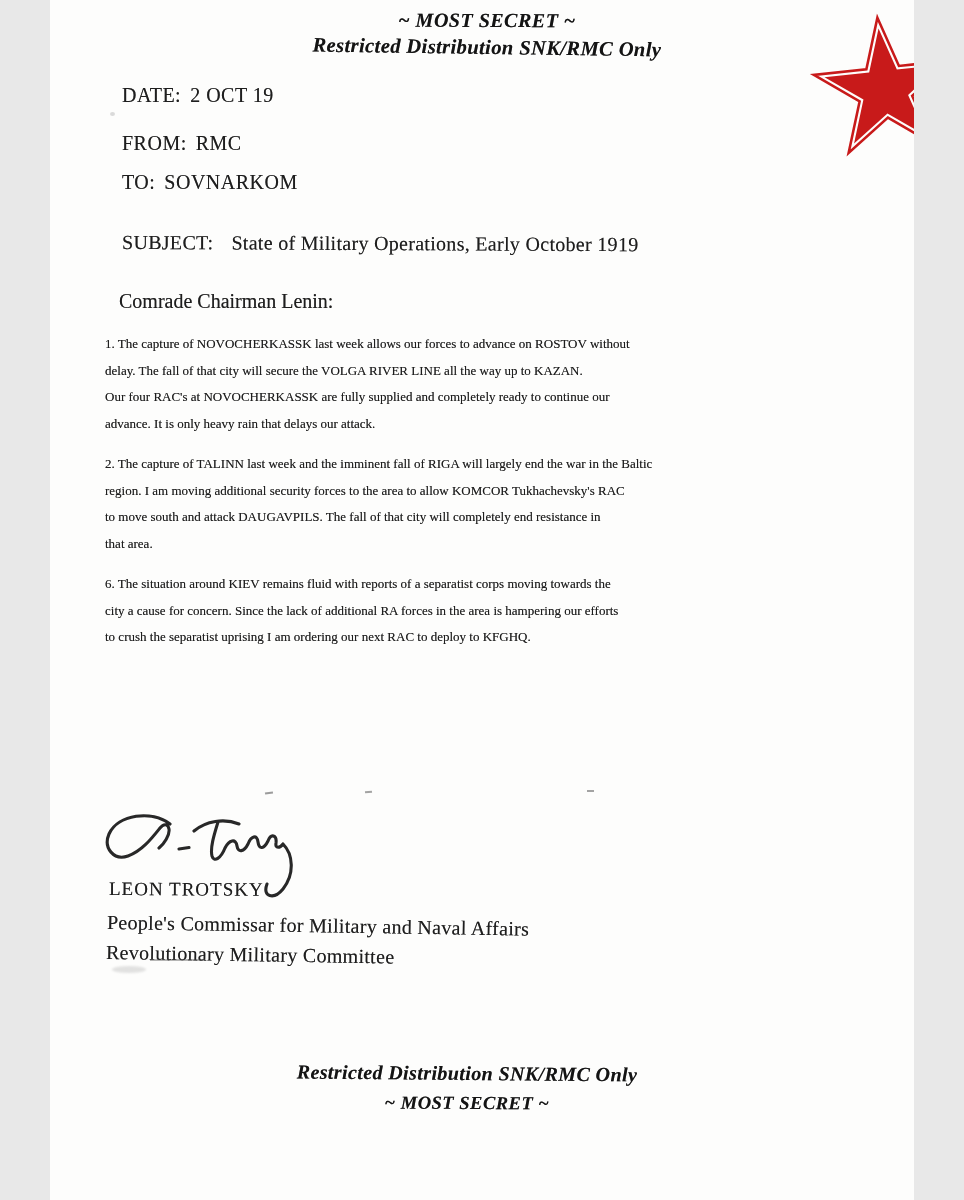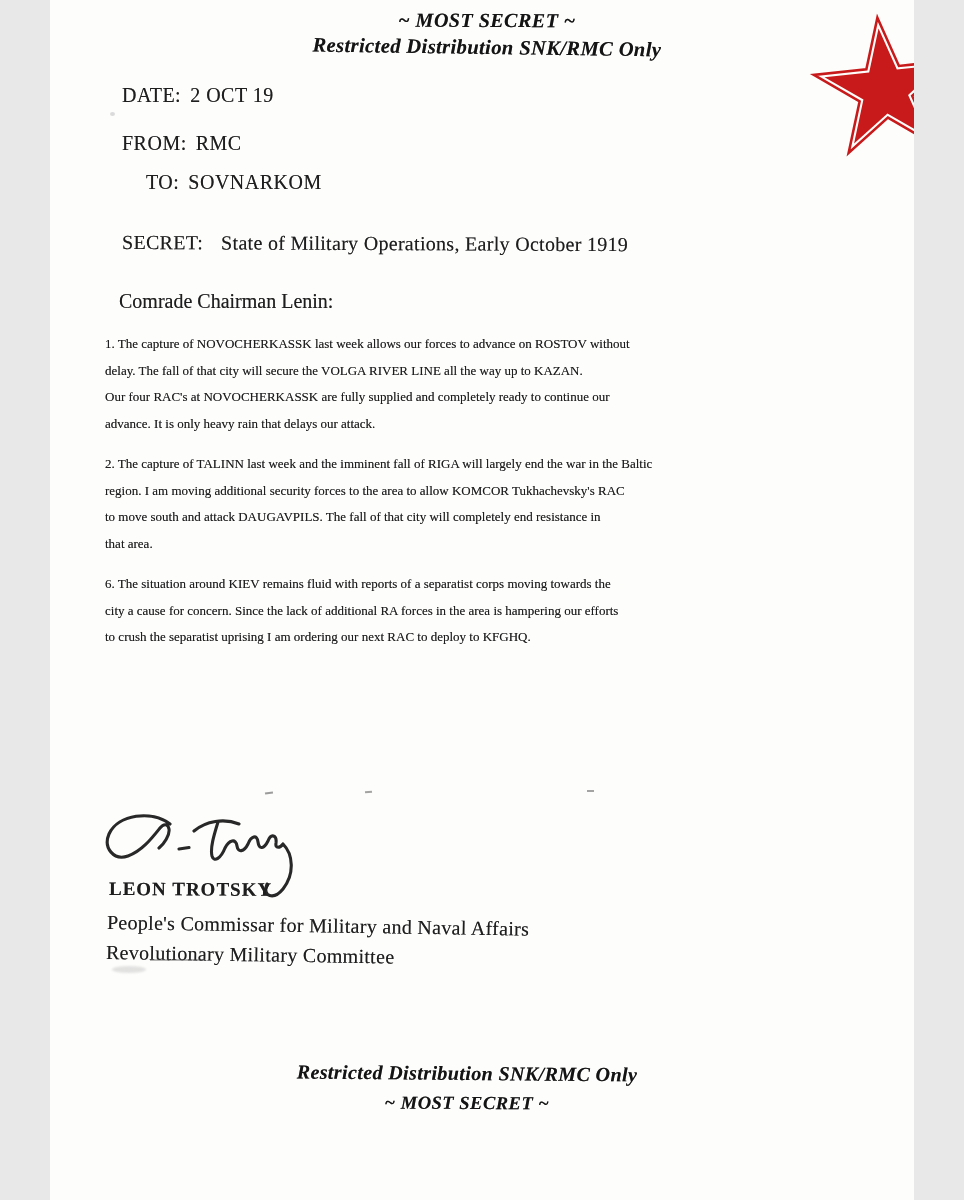--- a/index.html
+++ b/index.html
@@ -24,34 +24,34 @@
   .ftr-class{ top:1093px; font-size:18.5px; letter-spacing:.5px; transform:translateX(-15px) rotate(.3deg); }
 
   
   .star-wrap{ position:absolute; left:750px; top:10px; width:170px; height:160px; }
   .star-wrap svg{ width:100%; height:100%; display:block; }
 
   
   .meta{ position:absolute; left:72px; font-size:20px; letter-spacing:.5px; }
   .meta-date{ top:84px; }
   .meta-from{ top:132px; }
-  .meta-to  { top:171px;margin-left:24px; }
+  .meta-to  { top:171px; }
   .meta .val{ margin-left:9px; }
   .subject{ position:absolute; left:72px; top:231px; font-size:20px; letter-spacing:.3px; transform:rotate(.25deg); transform-origin:left center; }
   .subject .val{ margin-left:18px; }
   .salutation{ position:absolute; left:69px; top:290px; font-size:20px; }
 
   
   .body-block{ position:absolute; left:55px; top:331px; width:905px;
                font-size:13px; line-height:26.5px; }
   .body-block p{ margin:0 0 14px 0; white-space:pre; }
 
   
   .sig-svg{ position:absolute; left:50px; top:804px; width:198px; height:102px; pointer-events:none; }
-  .sig-name{ position:absolute; left:59px; top:878px; font-size:19px; letter-spacing:1px; transform:rotate(.3deg); transform-origin:left center;font-weight:bold; }
+  .sig-name{ position:absolute; left:59px; top:878px; font-size:19px; letter-spacing:1px; transform:rotate(.3deg); transform-origin:left center; }
   .sig-title1{ position:absolute; left:57px; top:911px; font-size:20px; letter-spacing:.3px; transform:rotate(.9deg); transform-origin:left center; }
   .sig-title2{ position:absolute; left:56px; top:941px; font-size:20px; letter-spacing:.3px; transform:rotate(.9deg); transform-origin:left center; }
 
   
   .artifact{ position:absolute; background:#4a4a4a; }
   .dash1{ left:215px; top:792px; width:8px; height:2px; opacity:.55; transform:rotate(-8deg); }
   .dash2{ left:315px; top:791px; width:7px; height:2px; opacity:.5; transform:rotate(-6deg); }
   .dash3{ left:537px; top:790px; width:7px; height:2px; opacity:.5; }
   .underline-art{ left:100px; top:959px; width:55px; height:2px; opacity:.4; }
   .smudge{ left:62px; top:966px; width:34px; height:7px; border-radius:50%;
@@ -81,21 +81,21 @@
     <span>DATE:</span><span class="val">2 OCT 19</span>
   </div>
   <div class="meta meta-from txt">
     <span>FROM:</span><span class="val">RMC</span>
   </div>
   <div class="meta meta-to txt">
     <span>TO:</span><span class="val">SOVNARKOM</span>
   </div>
 
   <div class="subject txt">
-    <span>SECRET:</span><span class="val">State of Military Operations, Early October 1919</span>
+    <span>SUBJECT:</span><span class="val">State of Military Operations, Early October 1919</span>
   </div>
 
   <div class="salutation txt">Comrade Chairman Lenin:</div>
 
   <div class="body-block txt">
     <p>1. The capture of NOVOCHERKASSK last week allows our forces to advance on ROSTOV without
 delay. The fall of that city will secure the VOLGA RIVER LINE all the way up to KAZAN.
 Our four RAC's at NOVOCHERKASSK are fully supplied and completely ready to continue our
 advance. It is only heavy rain that delays our attack.</p>
     <p>2. The capture of TALINN last week and the imminent fall of RIGA will largely end the war in the Baltic

